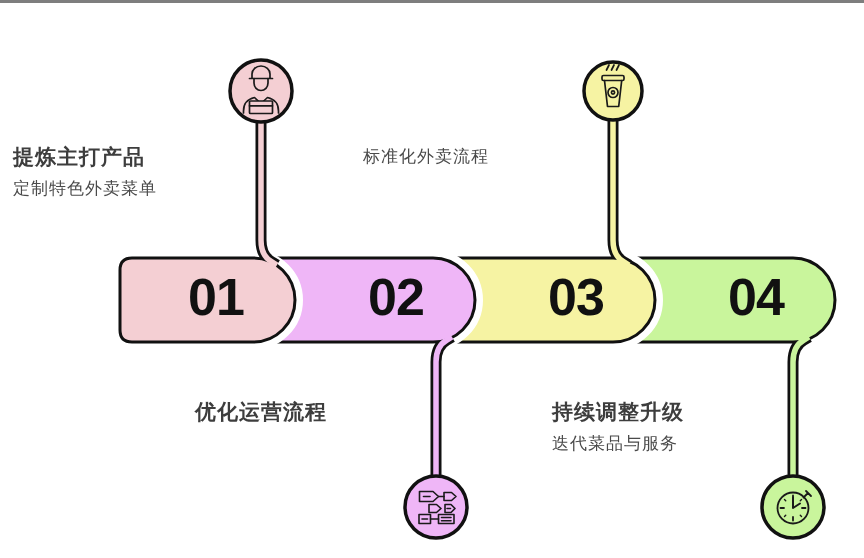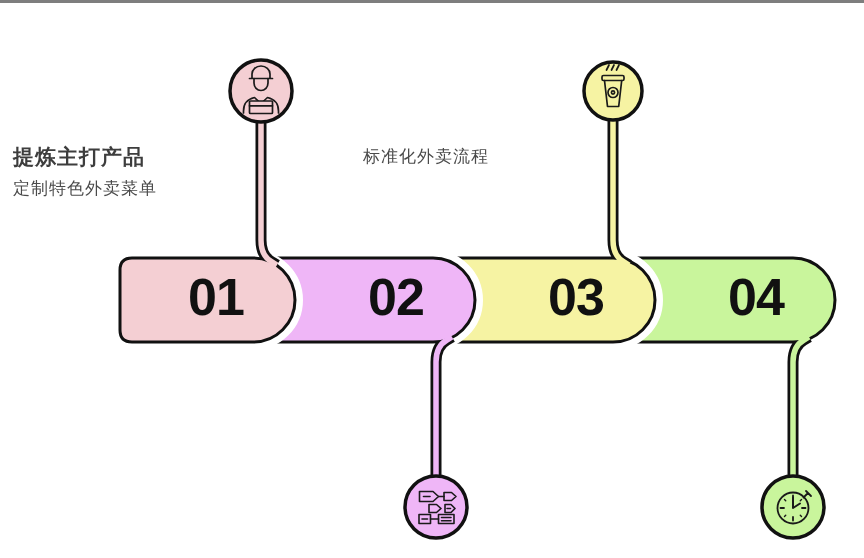--- a/index.html
+++ b/index.html
@@ -95,17 +95,22 @@
       </g>
       <text x="216" y="315" text-anchor="middle" class="step-number" fill="#111111">01</text>
     </g>
   </svg>
 
   <div class="label top" style="left:13px">
     <div class="label-title">提炼主打产品</div>
     <div class="label-subtitle">定制特色外卖菜单</div>
   </div>
   <div class="label bottom" style="left:195px">
+    <div class="label-title">优化运营流程</div>
   </div>
   <div class="label top" style="left:363px">
     <div class="label-subtitle">标准化外卖流程</div>
   </div>
+  <div class="label bottom" style="left:552px">
+    <div class="label-title">持续调整升级</div>
+    <div class="label-subtitle">迭代菜品与服务</div>
+  </div>
 </div>
 
 </body></html>

